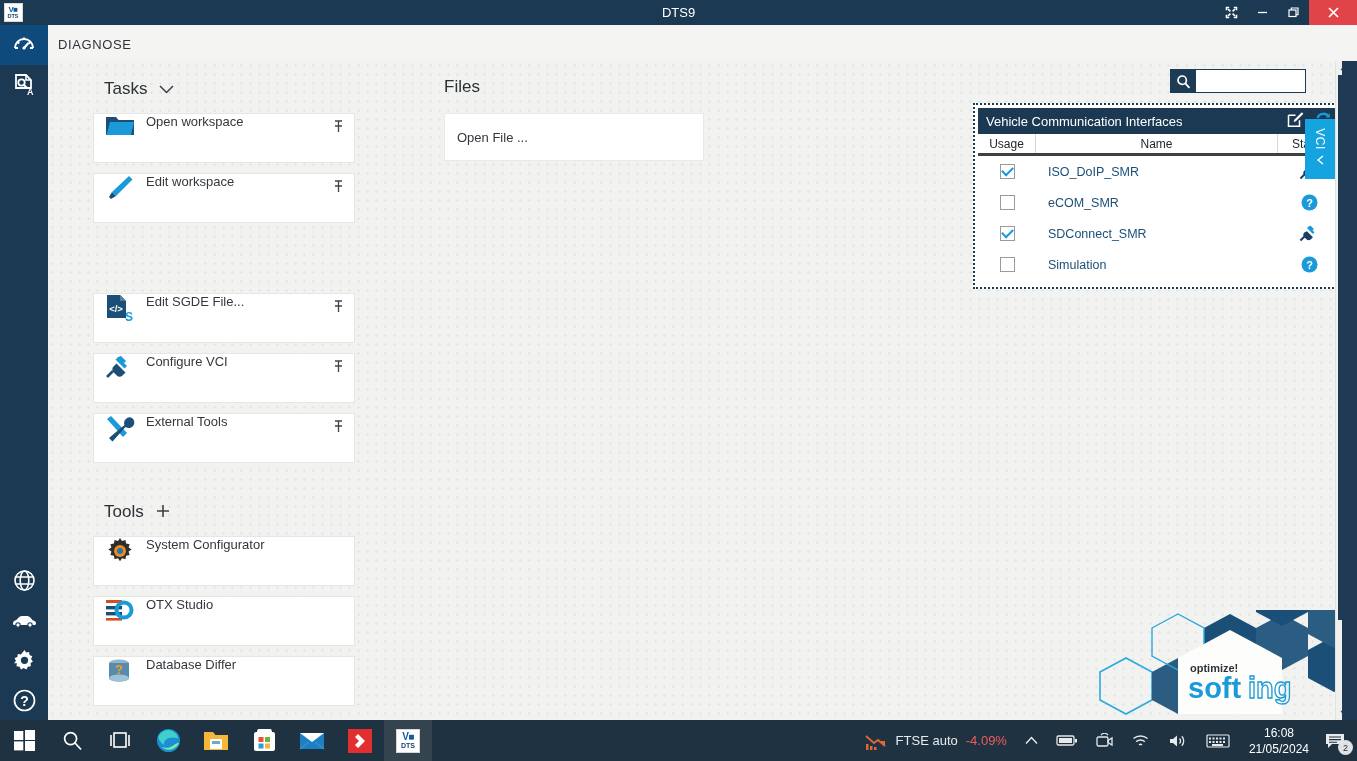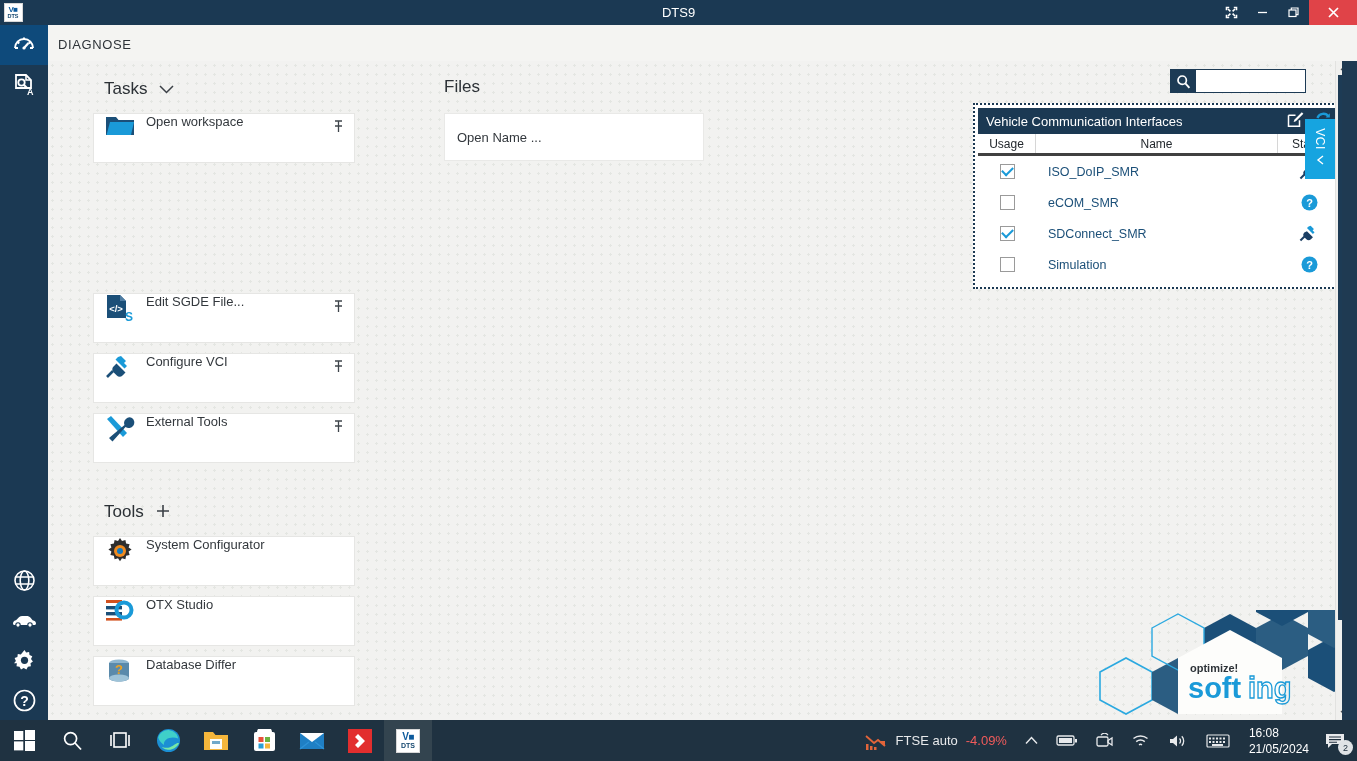--- a/index.html
+++ b/index.html
@@ -157,21 +157,21 @@
     position: absolute; left: 0; bottom: 0; width: 1357px; height: 41px;
     background: #1f3241; display: flex; align-items: center;
   }
   .tbi { width: 48px; height: 41px; display: flex; align-items: center; justify-content: center; position: relative; }
   .tbi.active { background: #33444f; }
   .tray { position: absolute; right: 0; top: 0; height: 41px; display: flex; align-items: center; }
   .tray-item { height: 41px; display: flex; align-items: center; justify-content: center; padding: 0 9px; color: #e8eaec; font-size: 12px; }
   .ftse { display:flex; align-items:center; gap: 8px; }
   .ftse .nm { color: #e8eaec; font-size: 13px; }
   .ftse .pc { color: #f05b5b; font-size: 13px; }
-  .clock { display:flex; flex-direction: column; align-items:flex-start; justify-content:center; color:#ffffff; font-size: 12px; line-height: 16px; padding: 0 10px; }
+  .clock { display:flex; flex-direction: column; align-items:center; justify-content:center; color:#ffffff; font-size: 12px; line-height: 16px; padding: 0 10px; }
   .notif { position: relative; padding: 0 12px 0 6px; }
   .badge {
     position: absolute; right: 4px; bottom: 6px; width: 15px; height: 15px; border-radius: 50%;
     background: #dfe3e6; color: #20313f; font-size: 9px; display:flex; align-items:center; justify-content:center;
   }
 </style>
 </head>
 <body>
 
 <div id="app">
@@ -294,20 +294,34 @@
         </svg>
       </div>
       <div class="lbl">Open workspace</div>
       <div class="pin">
         <svg width="11" height="13" viewBox="0 0 11 13">
             <path d="M2 1h7M5.5 1v5M2 6h7M5.5 6v6" stroke="#3f454b" stroke-width="1.3" fill="none"></path>
           </svg>
       </div>
     </div>
 
+    <div class="card" style="top:112px">
+      <div class="ico">
+        <svg width="30" height="28" viewBox="0 0 30 28">
+          <path d="M24 2l3.5 3.5L11 22 7 18z" fill="#1a9ad8"></path>
+          <path d="M7 18l4 4-5 3-2-2z" fill="#1b4f78"></path>
+        </svg>
+      </div>
+      <div class="lbl">Edit workspace</div>
+      <div class="pin">
+        <svg width="11" height="13" viewBox="0 0 11 13">
+            <path d="M2 1h7M5.5 1v5M2 6h7M5.5 6v6" stroke="#3f454b" stroke-width="1.3" fill="none"></path>
+          </svg>
+      </div>
+    </div>
 
 
     <div class="card" style="top:232px">
       <div class="ico">
         <svg width="30" height="28" viewBox="0 0 30 28">
           <path d="M2 1h13l6 6v17H2z" fill="#1b4f78"></path>
           <path d="M15 1v6h6" fill="#4f7da3"></path>
           <text x="11" y="18" font-size="9.5" fill="#ffffff" text-anchor="middle" font-family="Liberation Sans, sans-serif" font-weight="bold">&lt;/&gt;</text>
           <text x="24" y="27" font-size="12" fill="#1a9ad8" text-anchor="middle" font-family="Liberation Sans, sans-serif" font-weight="bold">S</text>
         </svg>
@@ -391,21 +405,21 @@
           <path d="M4 6v15c0 2 4.5 3.6 10 3.6s10-1.6 10-3.6V6" fill="#5a8aab"></path>
           <ellipse cx="14" cy="21" rx="10" ry="3.6" fill="#9ec3d8"></ellipse>
           <text x="14" y="17" font-size="13" fill="#f0a21e" text-anchor="middle" font-family="Liberation Sans, sans-serif" font-weight="bold">?</text>
         </svg>
       </div>
       <div class="lbl">Database Differ</div>
     </div>
 
     <div class="sec-title" style="left:396px; top:16px">Files</div>
     <div class="filecard">
-      <span>Open Name ...</span>
+      <span>Open File ...</span>
     </div>
 
     <div class="searchwrap">
       <div class="searchbtn">
         <svg width="15" height="15" viewBox="0 0 15 15">
           <circle cx="6.2" cy="6.2" r="4.2" fill="none" stroke="#ffffff" stroke-width="1.7"></circle>
           <path d="M9.4 9.4l4 4.4" stroke="#ffffff" stroke-width="1.9"></path>
         </svg>
       </div>
       <input class="searchinput" type="text" value="" placeholder="" style="">

